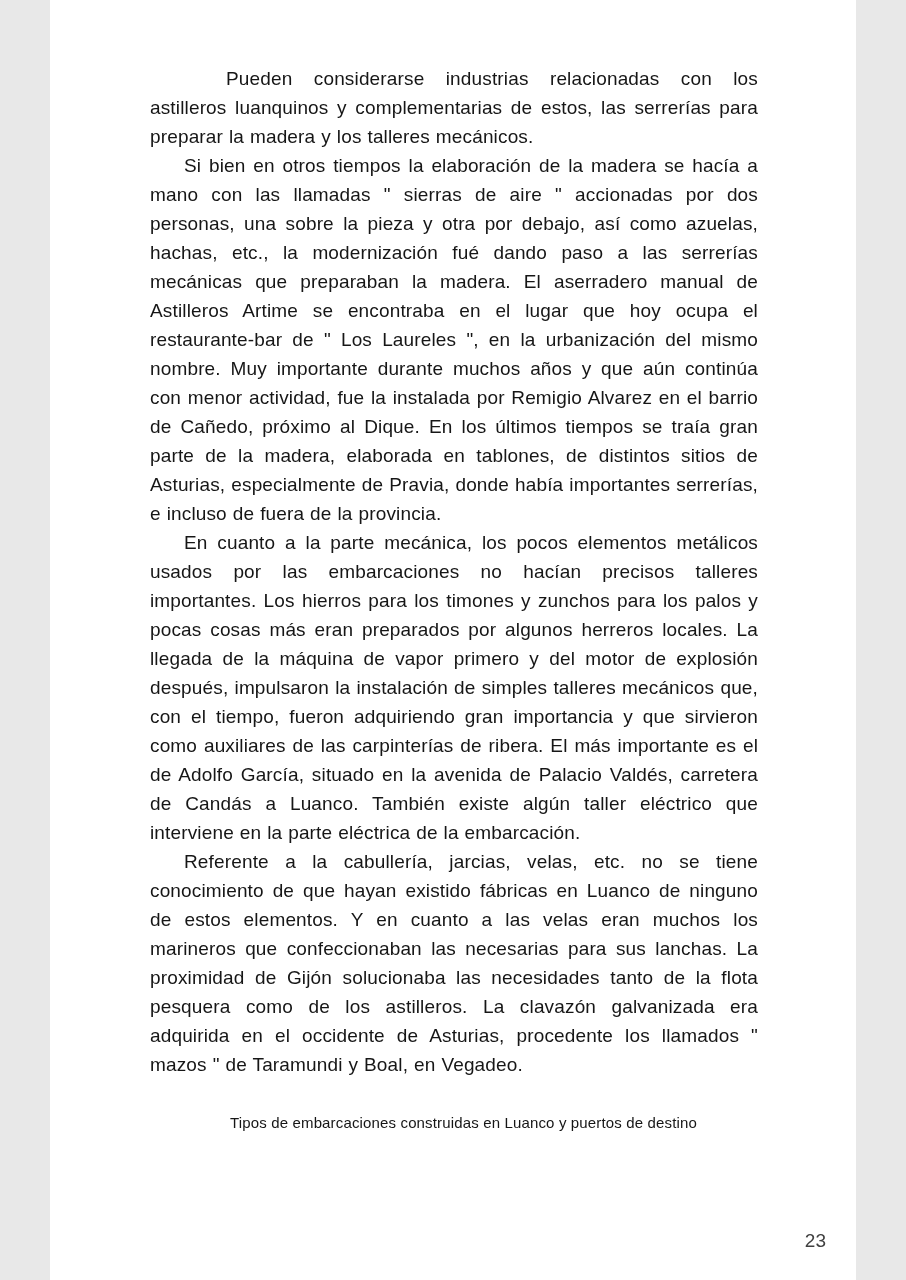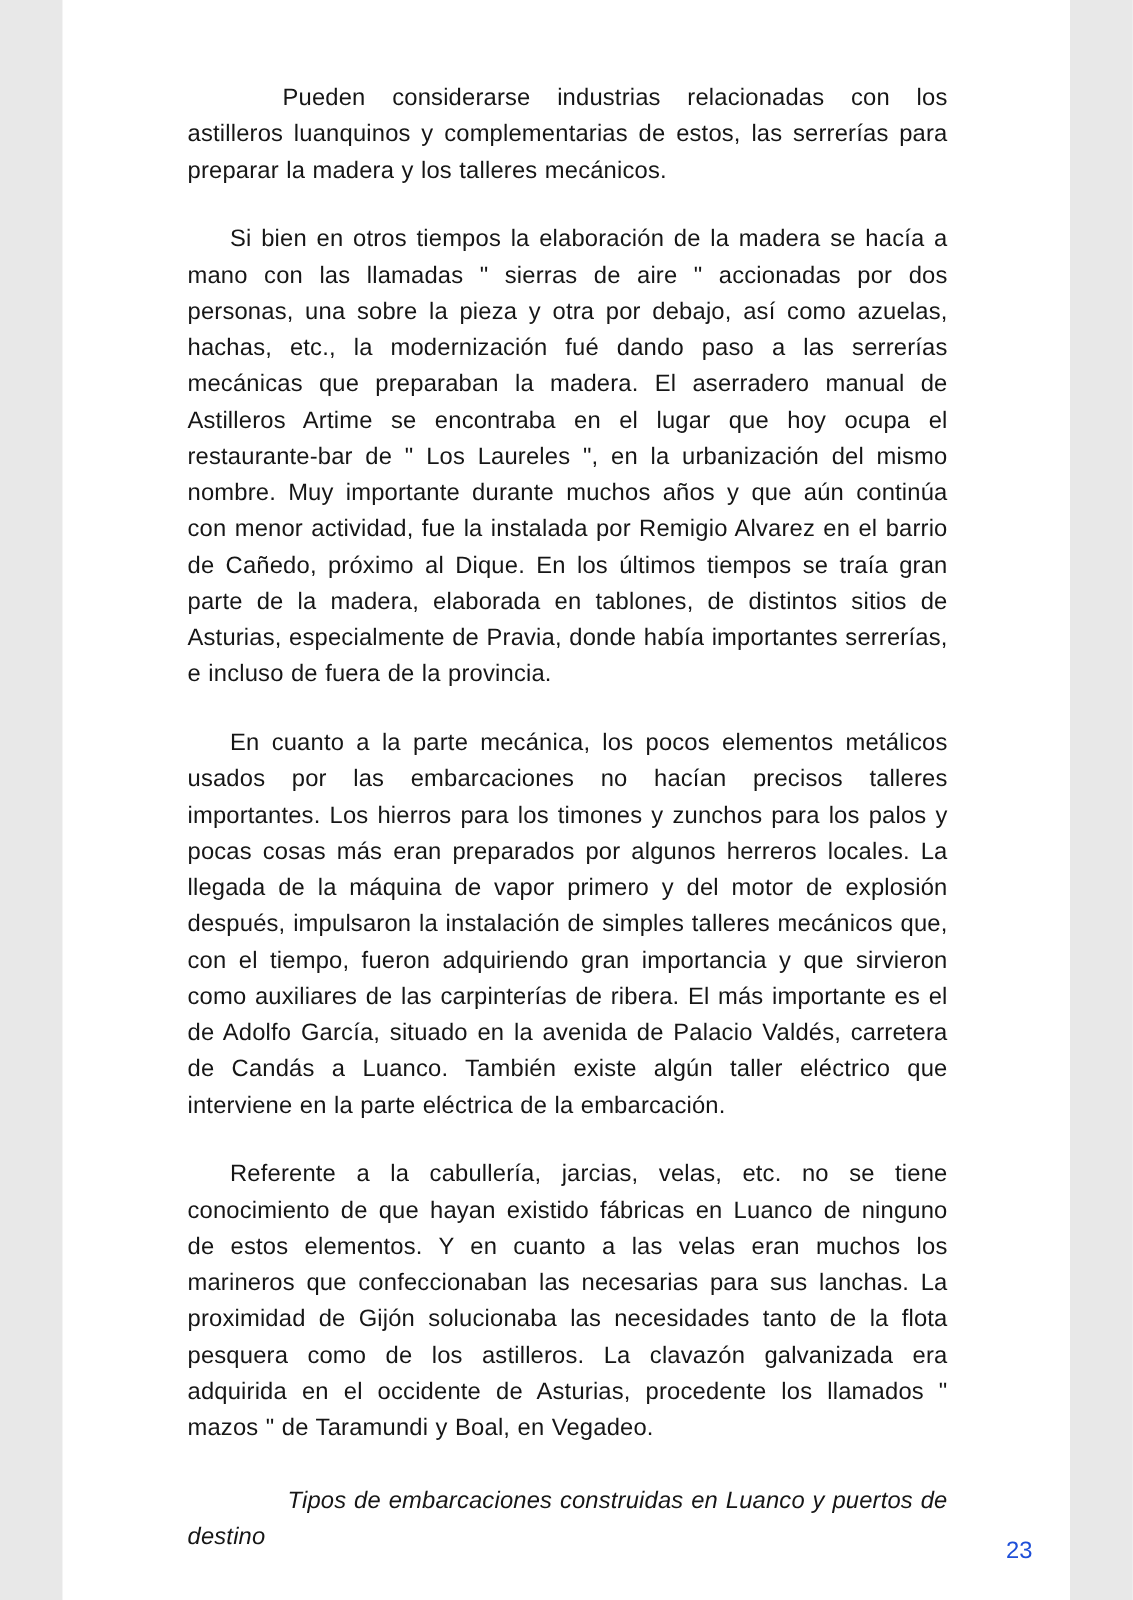--- a/index.html
+++ b/index.html
@@ -21,38 +21,37 @@
   }
   .para {
     margin: 0;
     font-size: 19px;
     line-height: 29px;
     text-align: justify;
     letter-spacing: 0.15px;
     word-spacing: 0.5px;
   }
   .indent-wide { text-indent: 76px; }
-  .indent-std  { text-indent: 34px; margin-top: 26px; }
+  .indent-std  { text-indent: 34px; }
   .section-heading {
     margin: 29px 0 0 0;
-    font-size: 19px;
+    font-size: 15px;
     line-height: 29px;
     font-weight: normal;
-    font-style: italic;
     text-indent: 80px;
     text-align: justify;
     letter-spacing: 0.15px;
   }
   .page-number {
     position: absolute;
     right: 30px;
     bottom: 30px;
     font-size: 19px;
     line-height: 1;
-    color: #1d4ed8;
+    color: #404040;
   }
 </style>
 </head>
 <body>
 
 <div class="page">
 
   <p class="para indent-wide">Pueden considerarse industrias relacionadas con los astilleros luanquinos y complementarias de estos, las serrerías para preparar la madera y los talleres mecánicos.</p>
 
   <p class="para indent-std">Si bien en otros tiempos la elaboración de la madera se hacía a mano con las llamadas " sierras de aire " accionadas por dos personas, una sobre la pieza y otra por debajo, así como azuelas, hachas, etc., la modernización fué dando paso a las serrerías mecánicas que preparaban la madera. El aserradero manual de Astilleros Artime se encontraba en el lugar que hoy ocupa el restaurante-bar de " Los Laureles ", en la urbanización del mismo nombre. Muy importante durante muchos años y que aún continúa con menor actividad, fue la instalada por Remigio Alvarez en el barrio de Cañedo, próximo al Dique. En los últimos tiempos se traía gran parte de la madera, elaborada en tablones, de distintos sitios de Asturias, especialmente de Pravia, donde había importantes serrerías, e incluso de fuera de la provincia.</p>

